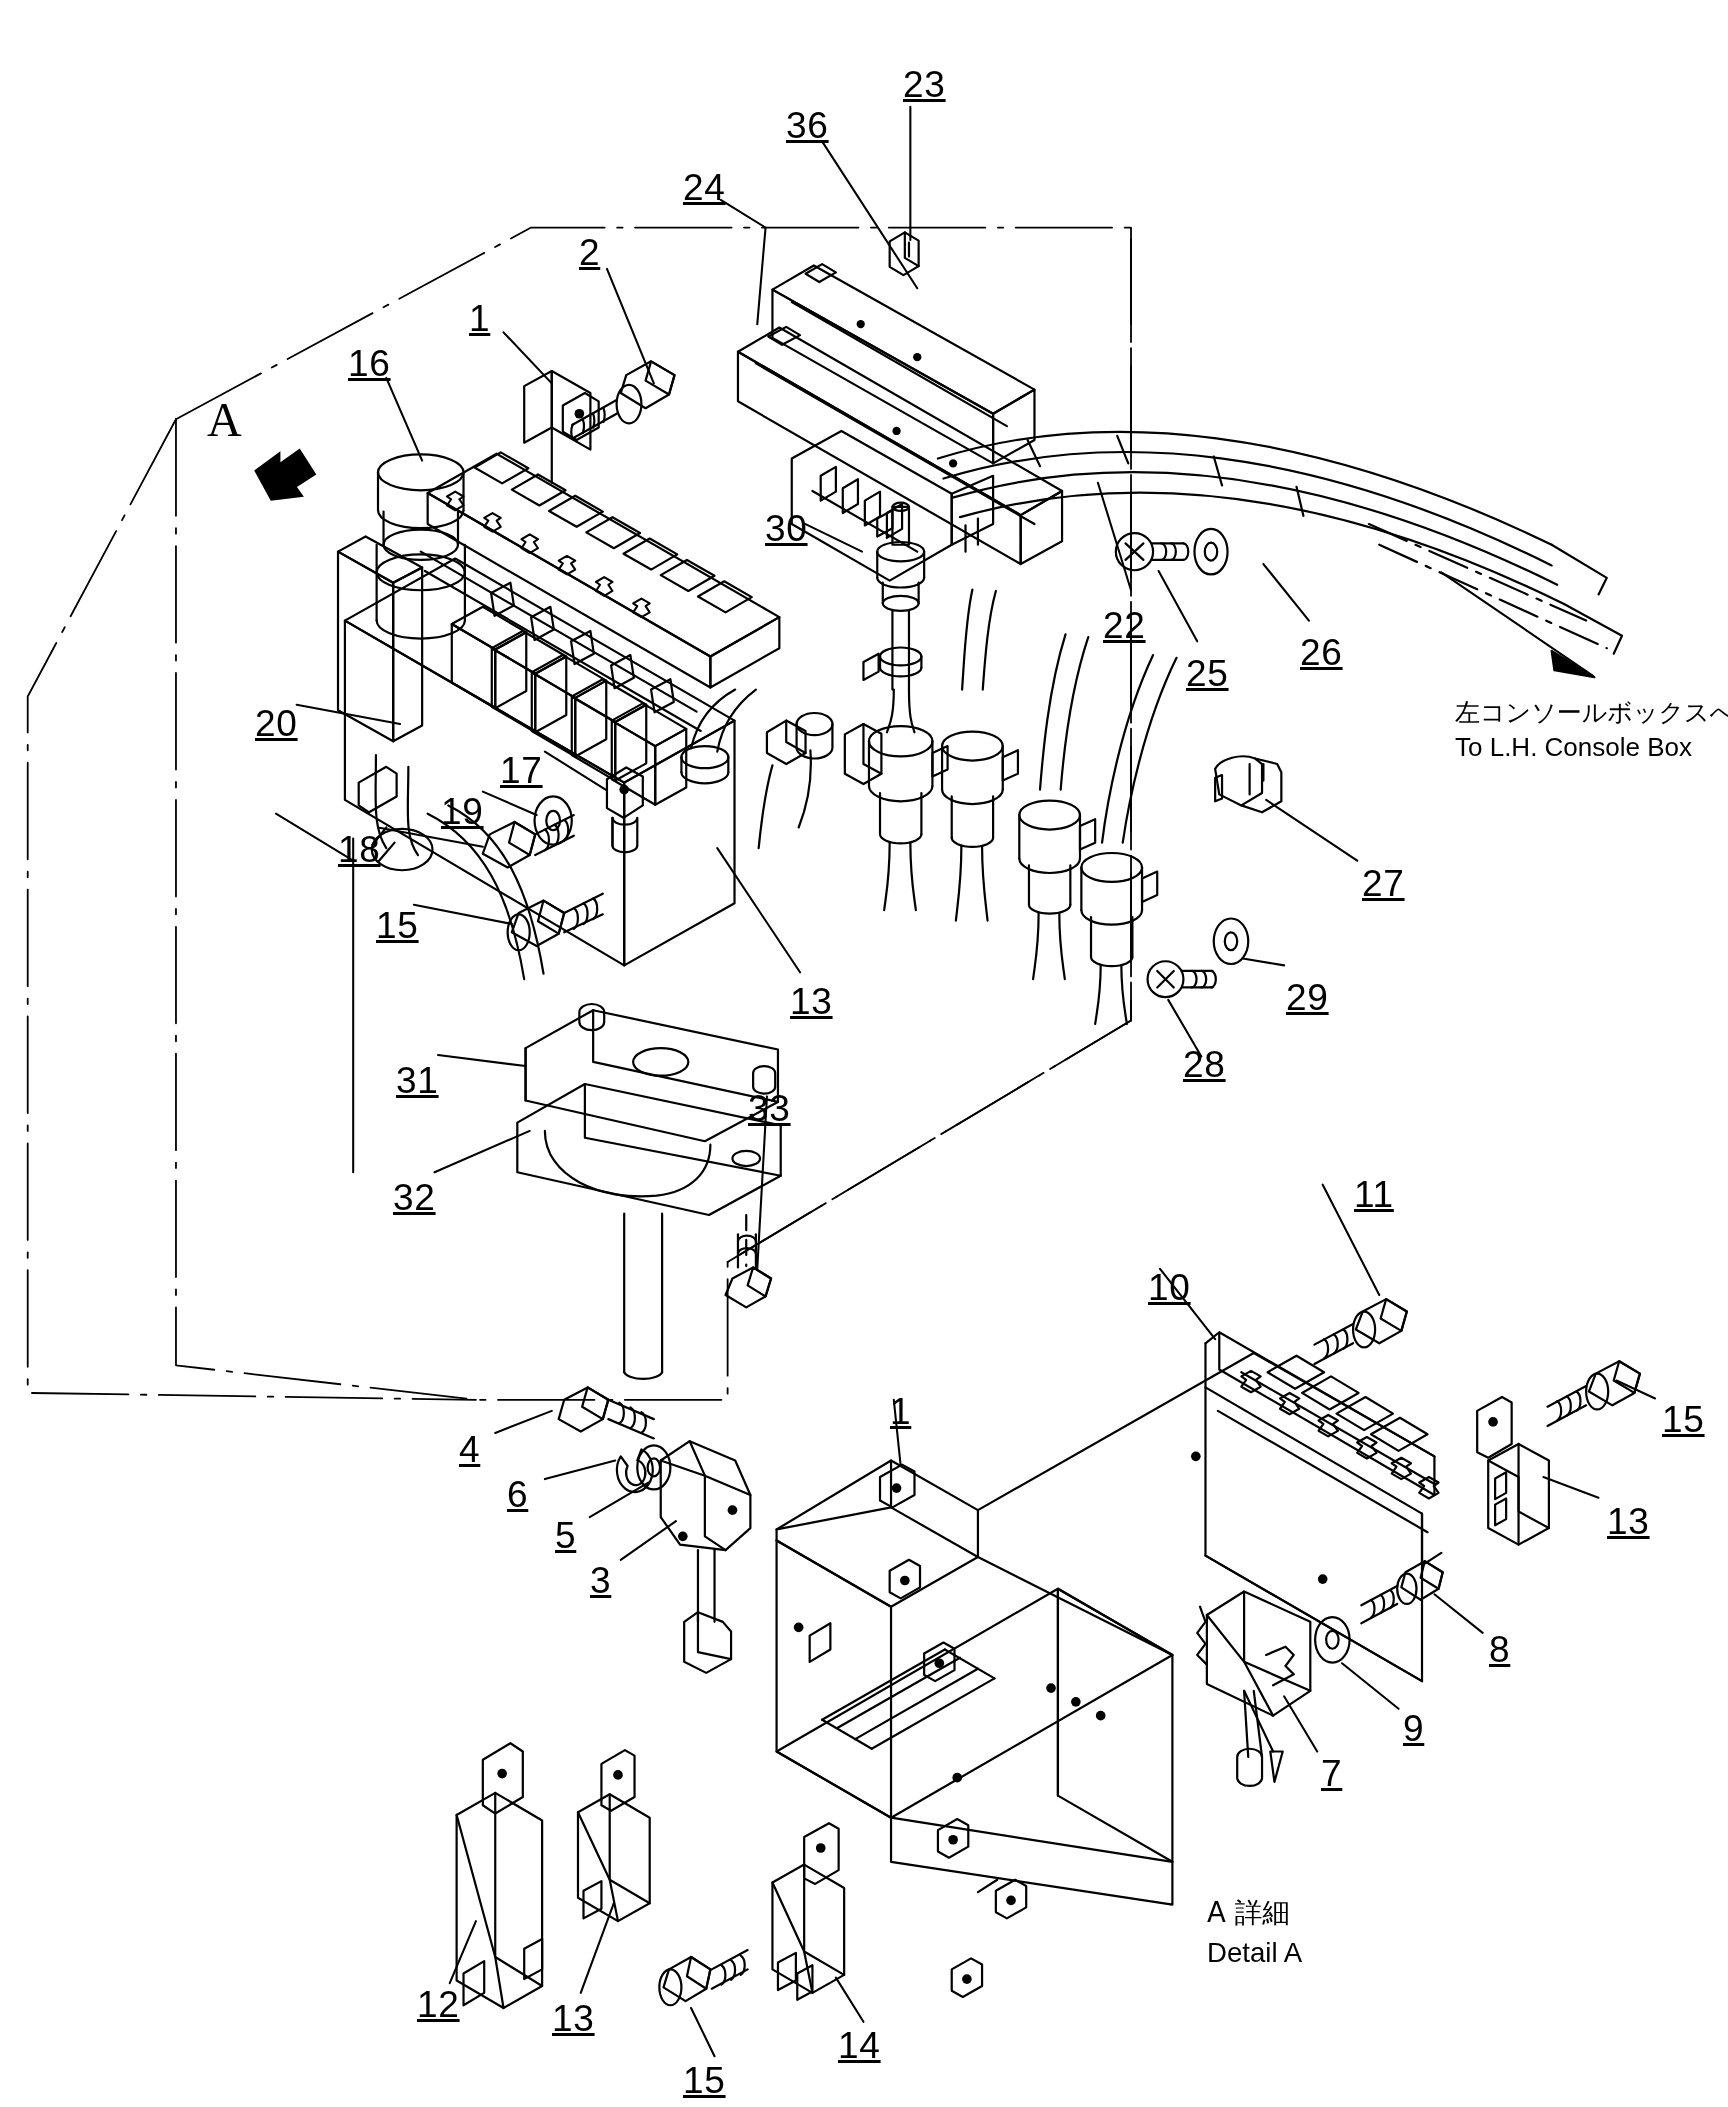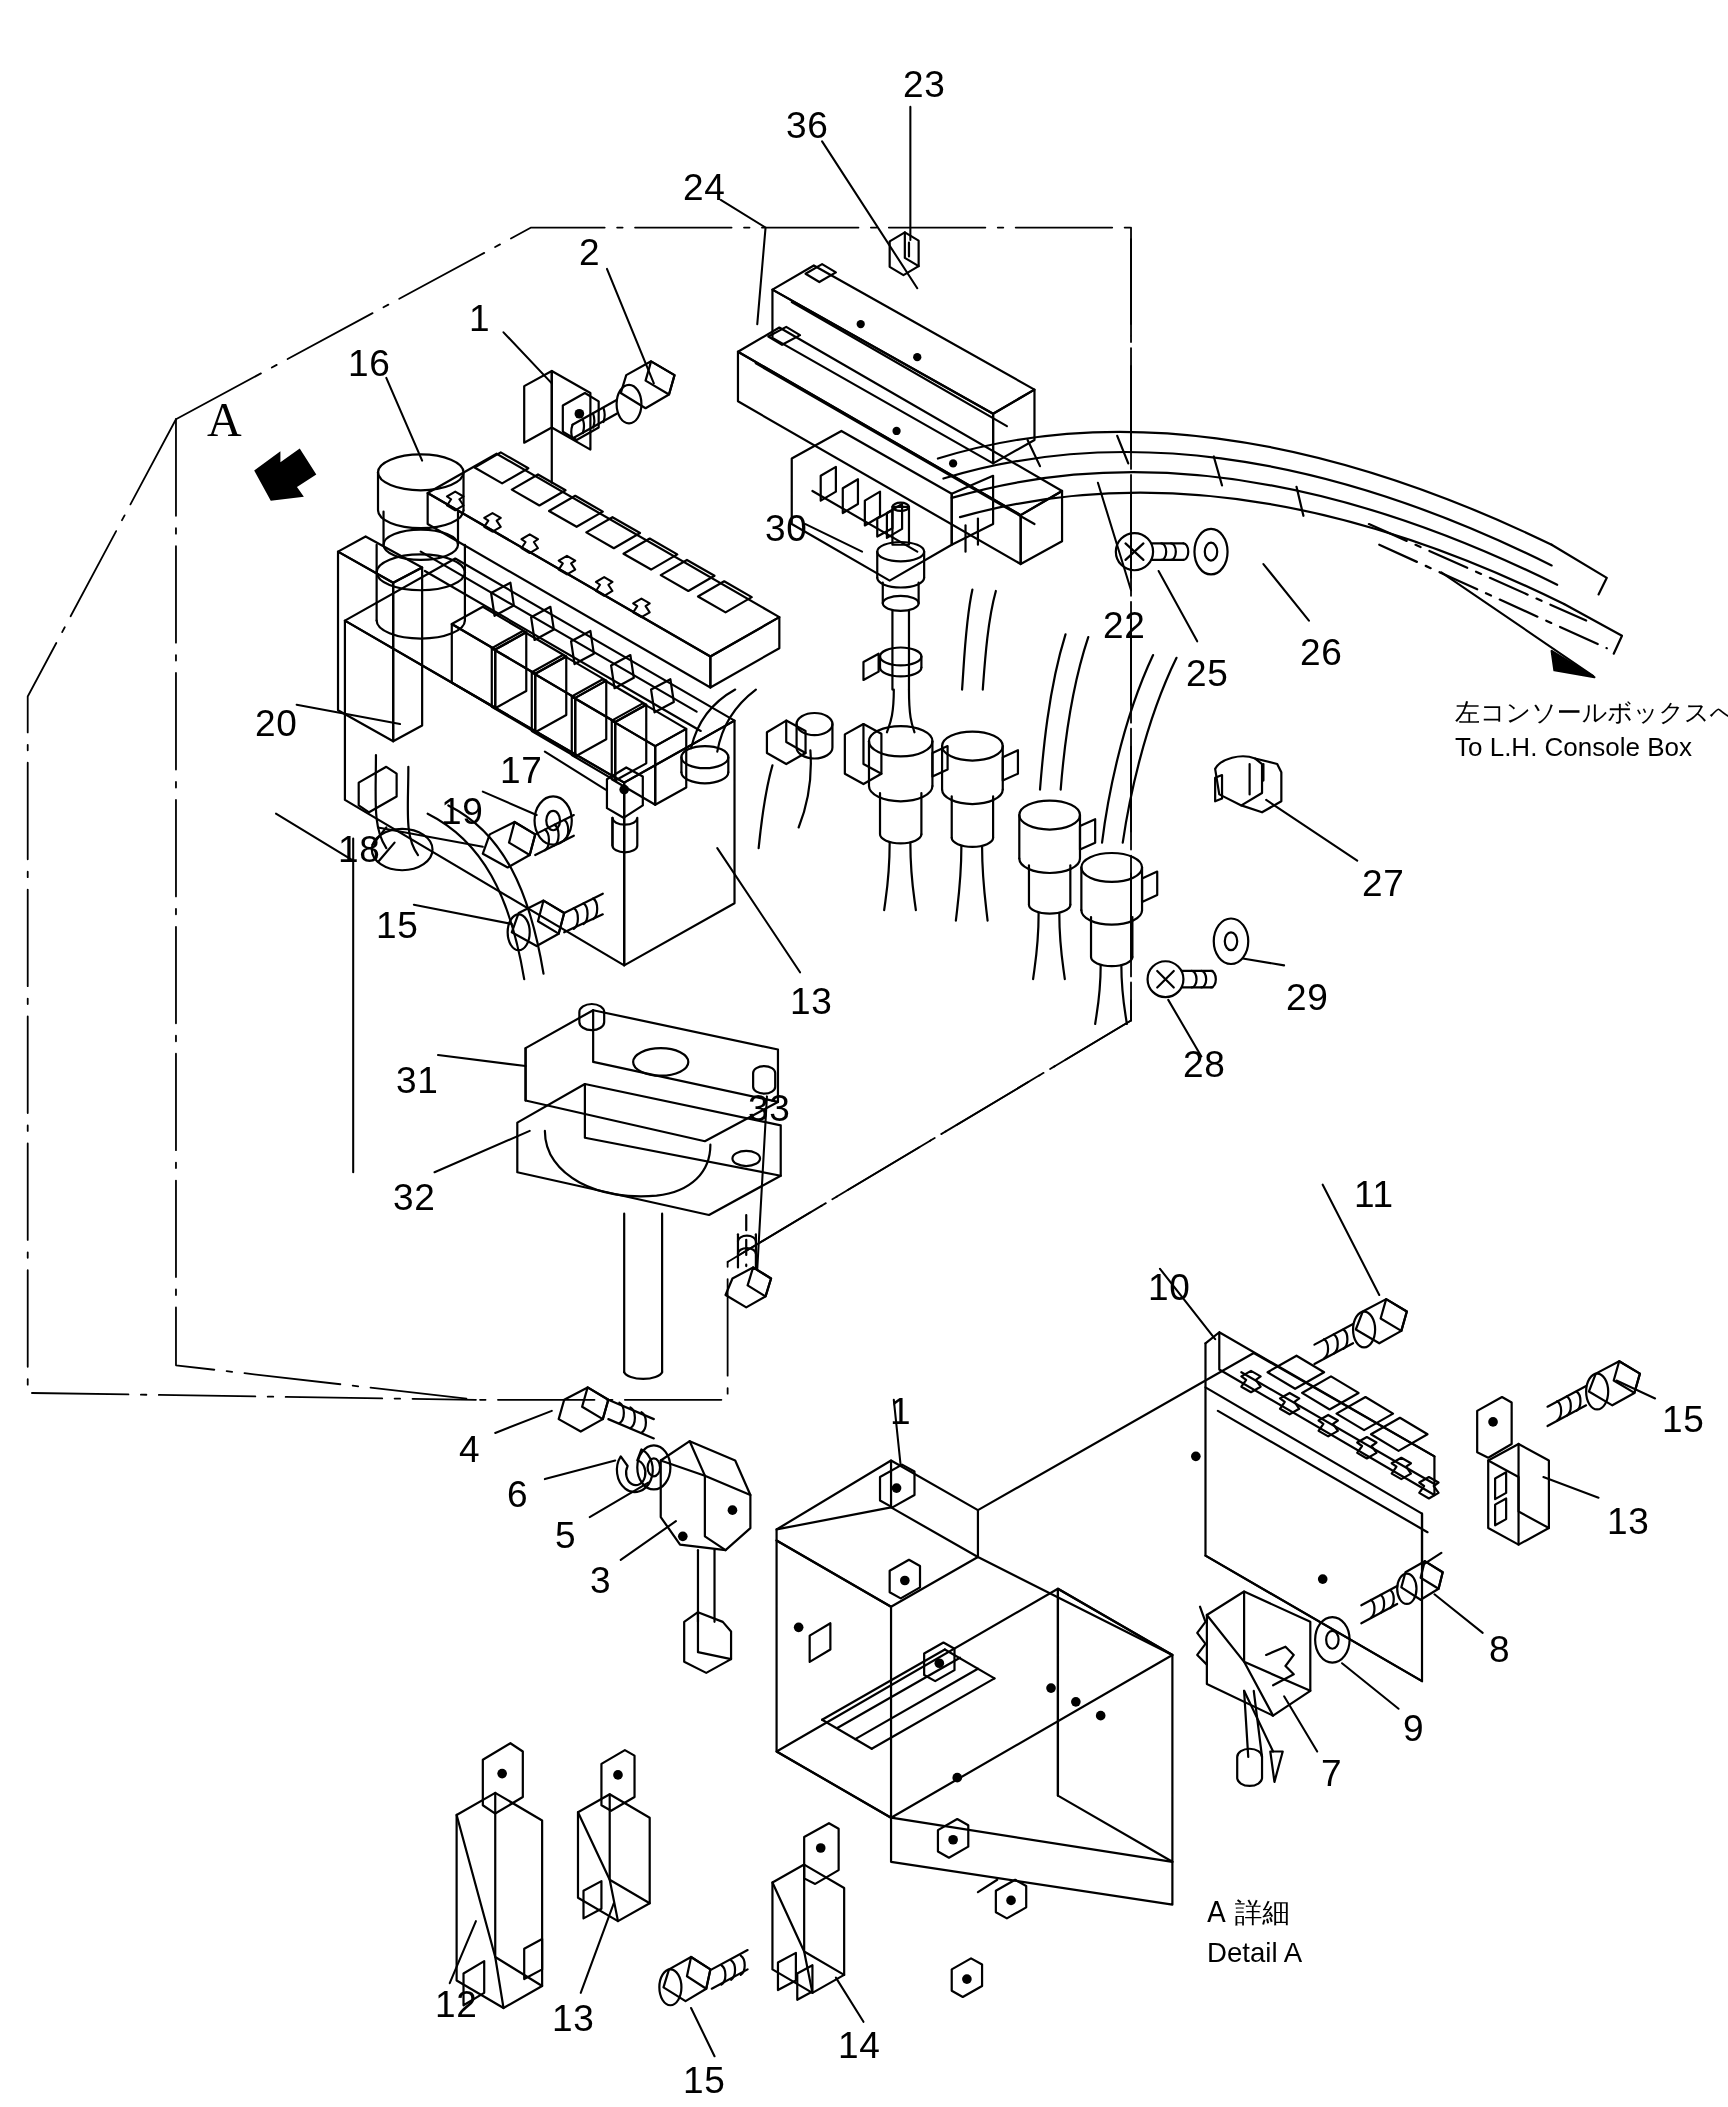--- a/index.html
+++ b/index.html
@@ -24,20 +24,21 @@
     height: 2108px;
   }
   .callout {
     position: absolute;
     font-family: "Liberation Sans", sans-serif;
     font-size: 37px;
     color: #000;
     line-height: 1;
     white-space: nowrap;
     letter-spacing: 0.7px;
+    text-decoration: underline;
   }
   .viewmark {
     position: absolute;
     font-size: 48px;
     font-family: "Liberation Serif", serif;
     color: #000;
     line-height: 1;
   }
   .note {
     position: absolute;
@@ -717,21 +718,21 @@
   <div class="callout" style="left:1662px; top:1401px;">15</div>
   <div class="callout" style="left:1607px; top:1503px;">13</div>
   <div class="callout" style="left:459px; top:1431px;">4</div>
   <div class="callout" style="left:507px; top:1476px;">6</div>
   <div class="callout" style="left:555px; top:1517px;">5</div>
   <div class="callout" style="left:590px; top:1562px;">3</div>
   <div class="callout" style="left:890px; top:1393px;">1</div>
   <div class="callout" style="left:1489px; top:1631px;">8</div>
   <div class="callout" style="left:1403px; top:1710px;">9</div>
   <div class="callout" style="left:1321px; top:1755px;">7</div>
-  <div class="callout" style="left:417px; top:1986px;margin-left:18px;">12</div>
+  <div class="callout" style="left:417px; top:1986px;">12</div>
   <div class="callout" style="left:552px; top:2000px;">13</div>
   <div class="callout" style="left:683px; top:2062px;">15</div>
   <div class="callout" style="left:838px; top:2027px;">14</div>
 
   <div class="note" style="left:1455px; top:696px;">
     <div class="jp">左コンソールボックスへ</div>
     <div>To L.H. Console Box</div>
   </div>
 
   <div class="detail-label" style="left:1183px; top:1893px;">

